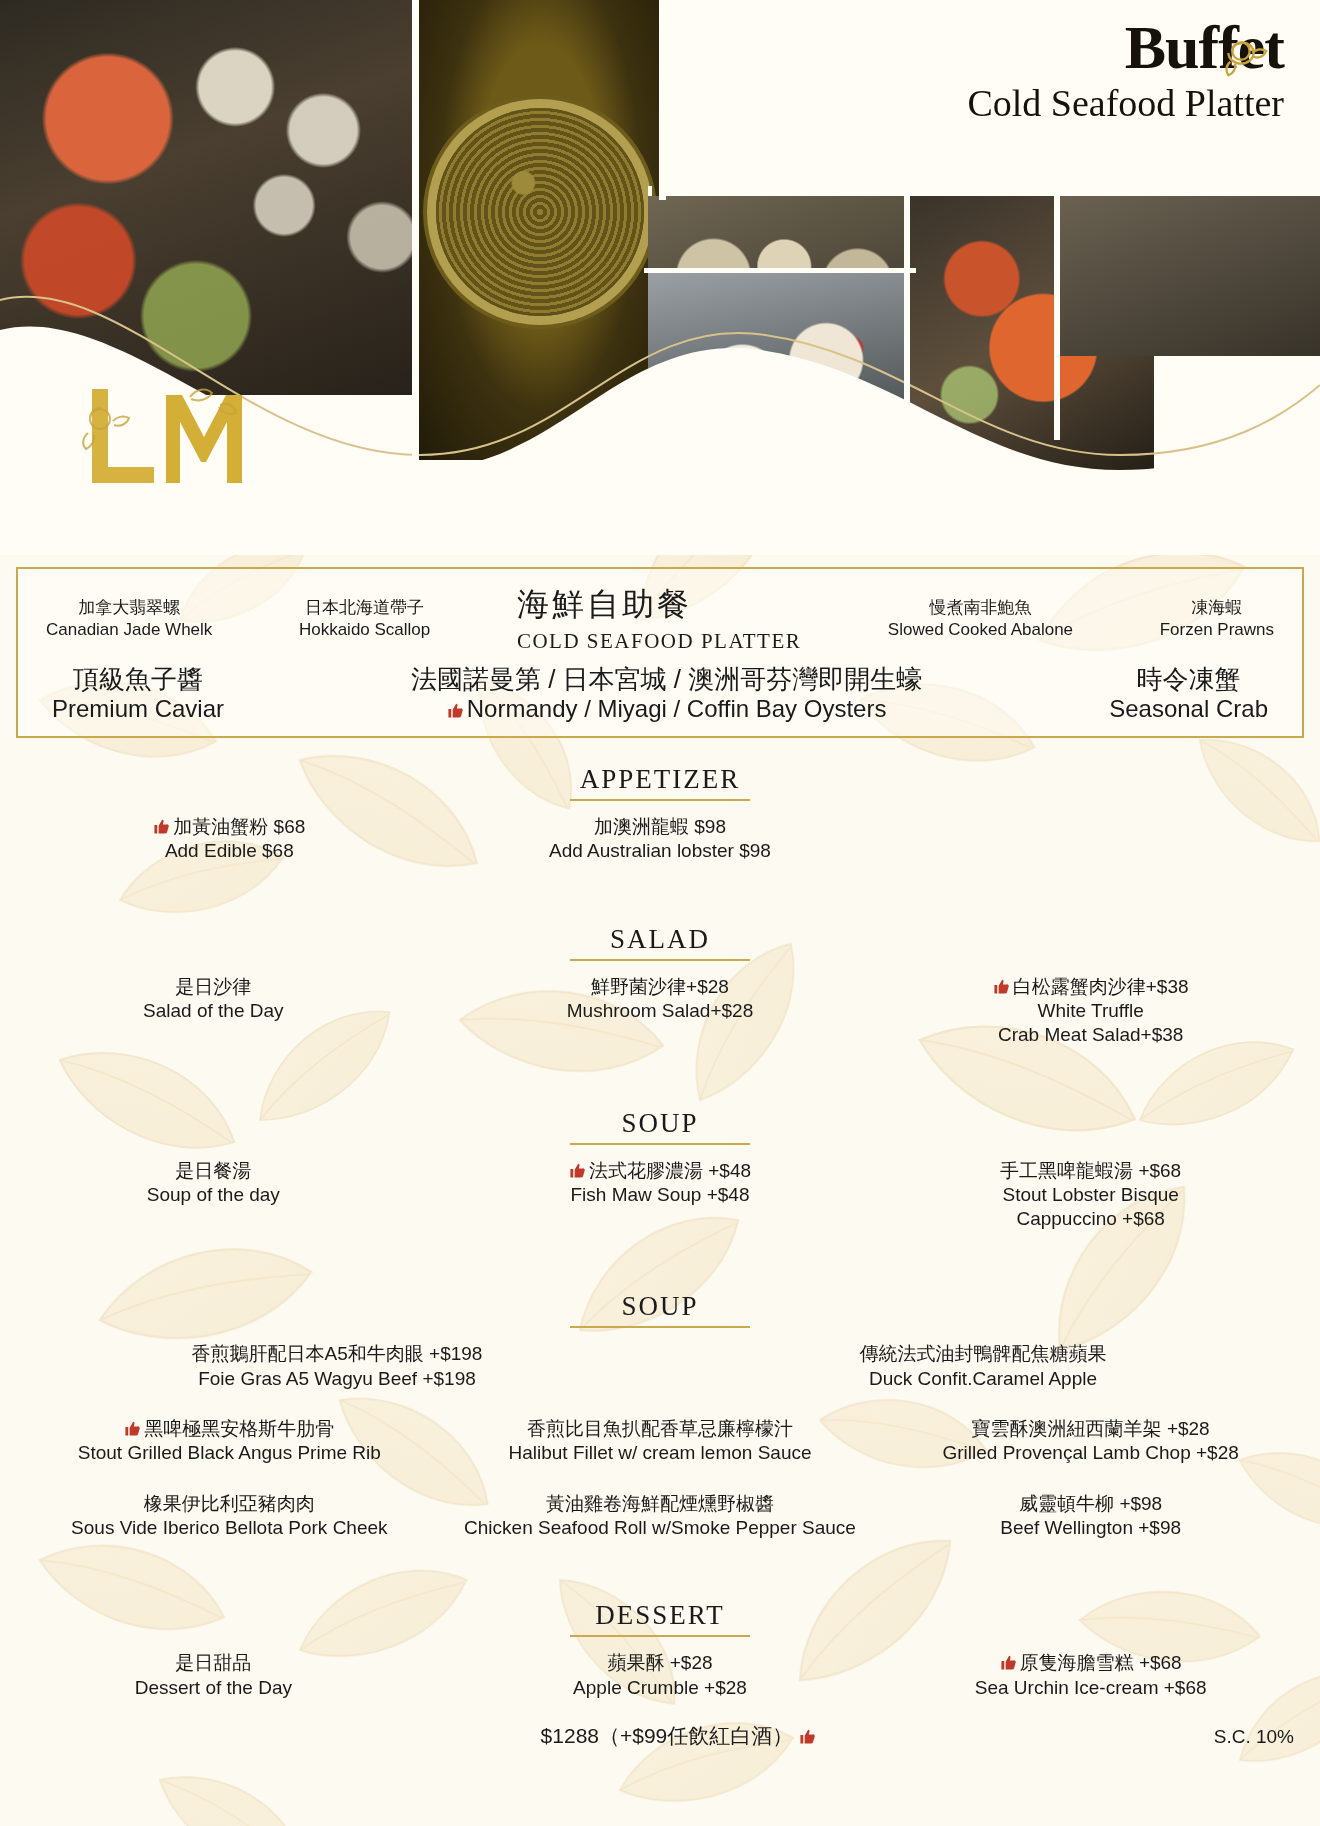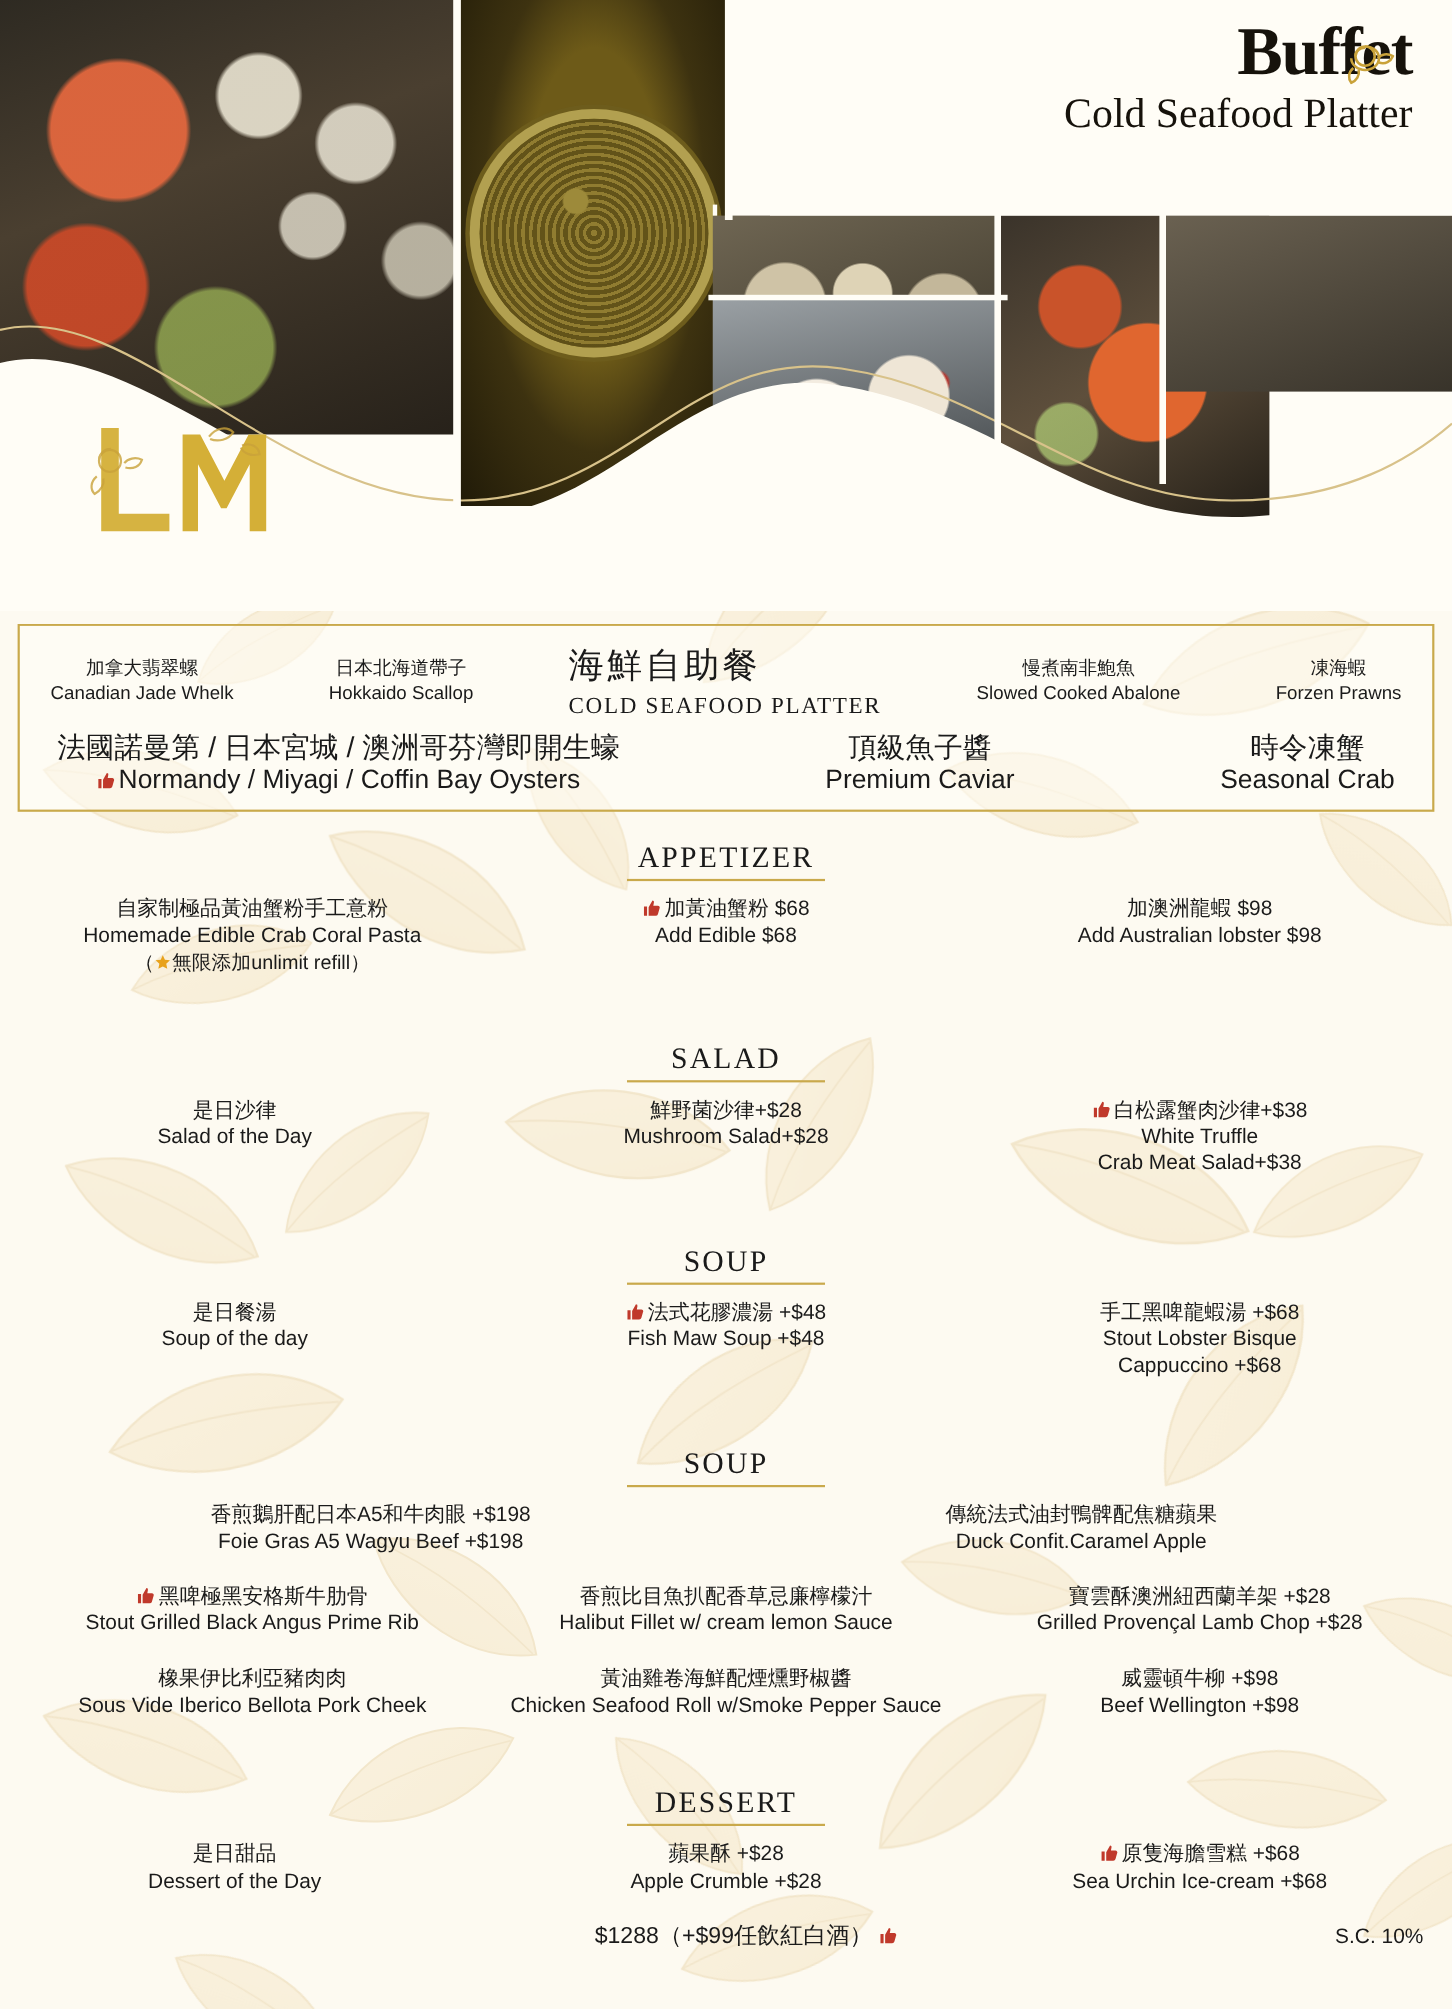--- a/index.html
+++ b/index.html
@@ -387,52 +387,43 @@
       <div class="en">Slowed Cooked Abalone</div>
     </div>
     <div class="hb-item">
       <div class="zh">凍海蝦</div>
       <div class="en">Forzen Prawns</div>
     </div>
   </div>
 
   <div class="hb-row2">
     <div class="hb-big">
+      <div class="zh">頂級魚子醬</div>
+      <div class="en">Premium Caviar</div>
+    </div>
+    <div class="hb-big">
       <div class="zh">法國諾曼第 / 日本宮城 / 澳洲哥芬灣即開生蠔</div>
       <div class="en">
         <svg class="thumb" viewBox="0 0 24 24">
             <path fill="#c0392b" d="M2 10h4v12H2zM8 22h9a3 3 0 0 0 2.9-2.2l2-7A2.5 2.5 0 0 0 19.4 9H14l.8-4.2A2 2 0 0 0 12.9 2.3L8 11z"></path>
           </svg><span>Normandy / Miyagi / Coffin Bay Oysters</span>
       </div>
     </div>
     <div class="hb-big">
-      <div class="zh">頂級魚子醬</div>
-      <div class="en">Premium Caviar</div>
-    </div>
-    <div class="hb-big">
       <div class="zh">時令凍蟹</div>
       <div class="en">Seasonal Crab</div>
     </div>
   </div>
 </div>
 
 <div class="menu">
 
   <div class="section-title">APPETIZER</div>
   <div class="title-rule"></div>
   <div class="row3">
-    <div class="cell">
-      <div class="zh">自家制極品黃油蟹粉手工意粉</div>
-      <div class="en">Homemade Edible Crab Coral Pasta</div>
-      <div class="sub">
-        <span>（</span><svg class="star" viewBox="0 0 24 24">
-            <path fill="#e8a21c" d="M12 2l2.9 6.3 6.9.8-5.1 4.7 1.4 6.8L12 17.3 5.9 20.6l1.4-6.8L2.2 9.1l6.9-.8z"></path>
-          </svg><span>無限添加unlimit refill）</span>
-      </div>
-    </div>
     <div class="cell">
       <div class="zh">
         <svg class="thumb" viewBox="0 0 24 24">
             <path fill="#c0392b" d="M2 10h4v12H2zM8 22h9a3 3 0 0 0 2.9-2.2l2-7A2.5 2.5 0 0 0 19.4 9H14l.8-4.2A2 2 0 0 0 12.9 2.3L8 11z"></path>
           </svg><span>加黃油蟹粉 $68</span>
       </div>
       <div class="en">Add Edible $68</div>
     </div>
     <div class="cell">
       <div class="zh">加澳洲龍蝦 $98</div>

